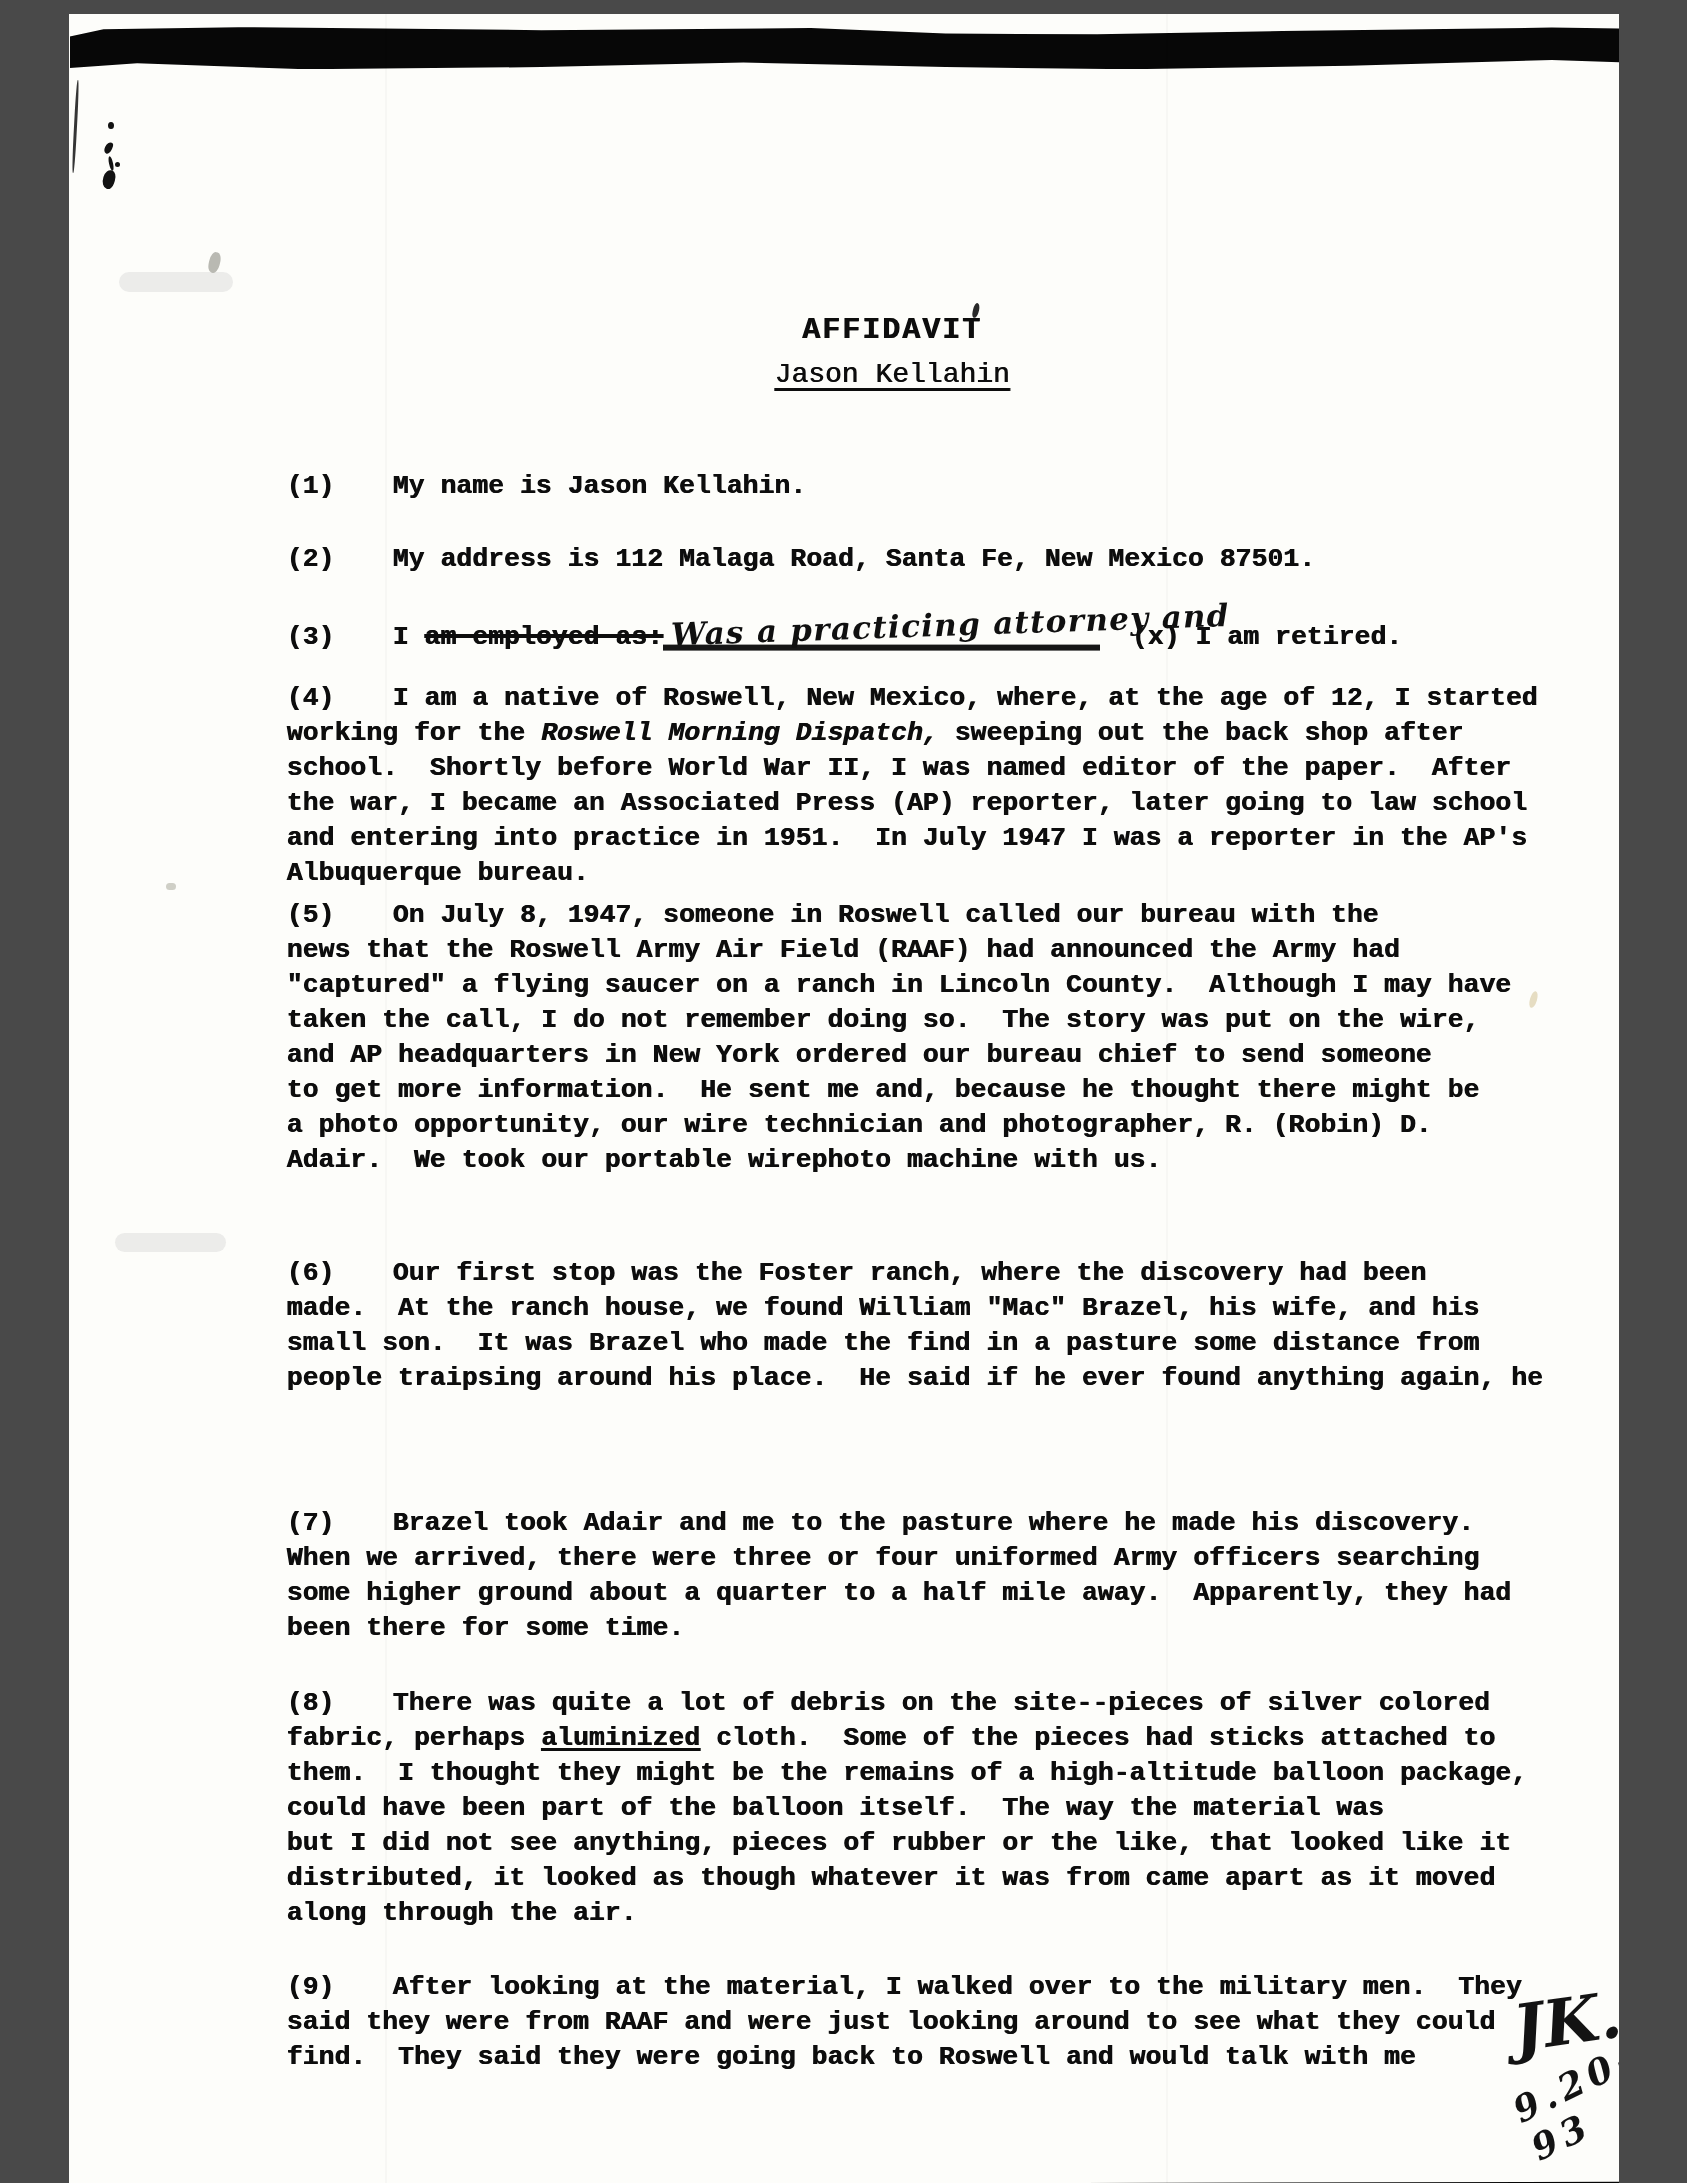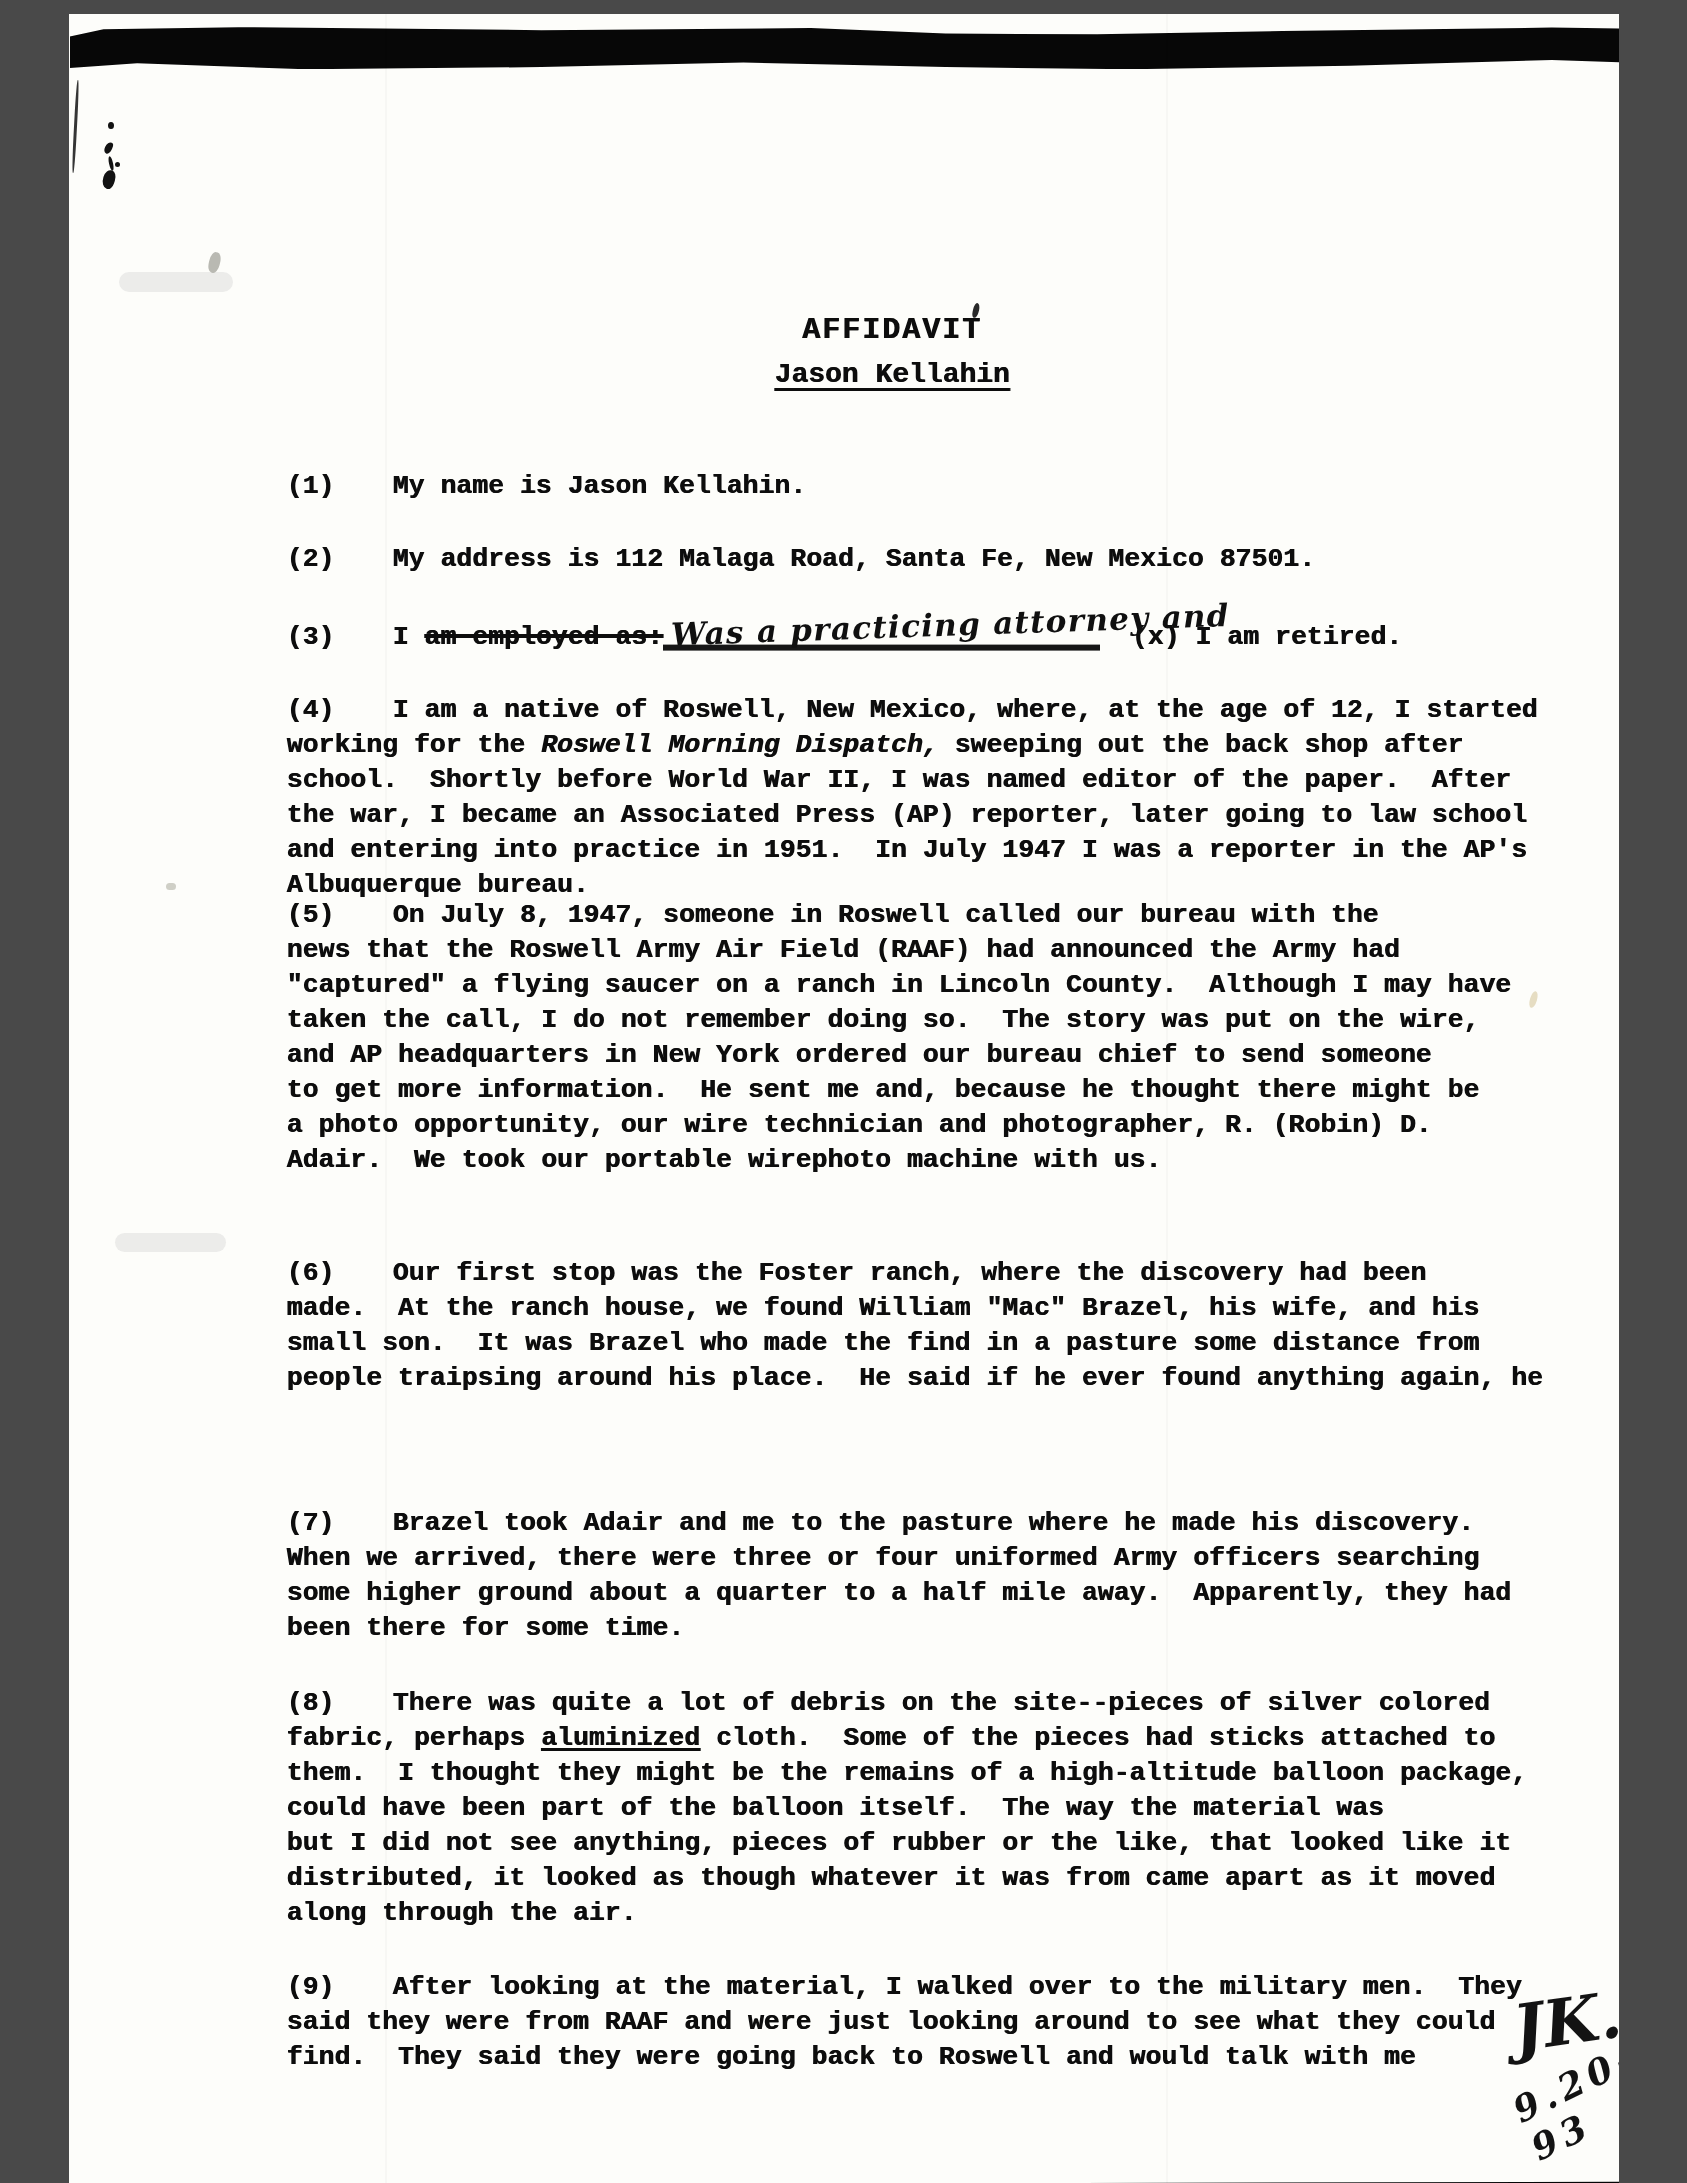--- a/index.html
+++ b/index.html
@@ -5,21 +5,21 @@
   html,body{margin:0;padding:0;background:#494949;}
   .page{
     position:relative;width:1550px;height:2183px;margin:14px auto;
     background:#fdfdfa;overflow:hidden;
     font-family:"Liberation Mono",monospace;color:#0d0d0d;
   }
   
   .content{position:absolute;left:218px;top:291px;width:1323px;}
   .title-block{position:absolute;left:0;top:6.6px;width:1211px;text-align:center;}
   .doc-title{font-weight:700;font-size:30px;line-height:37px;letter-spacing:2px;text-shadow:0.7px 0 0 currentColor;}
-  .doc-subtitle{font-weight:700;font-size:28px;line-height:34px;margin-top:9.3px;text-shadow:0.7px 0 0 currentColor;
+  .doc-subtitle{font-weight:400;font-size:28px;line-height:34px;margin-top:9.3px;text-shadow:0.7px 0 0 currentColor;
     text-decoration:underline;text-decoration-thickness:3.3px;text-underline-offset:6px;}
   .para{position:absolute;left:0;width:1323px;font-weight:700;font-size:26.5px;line-height:35px;text-shadow:0.7px 0 0 currentColor;}
   .line{white-space:pre;height:35px;}
   .pnum{display:inline-block;width:106px;}
   .ital{font-style:italic;}
   .undl{text-decoration:underline;text-decoration-thickness:2.6px;text-underline-offset:3.3px;}
   .struck{text-decoration:line-through;text-decoration-thickness:4px;}
   .blank{display:inline-block;width:437px;height:26.5px;border-bottom:6px solid #161616;
     position:relative;transform:translateY(6.6px);vertical-align:baseline;}
   .script{position:absolute;left:8px;bottom:1.3px;white-space:nowrap;
@@ -78,21 +78,21 @@
         <div class="line"><span class="pnum">(1)</span><span>My name is Jason Kellahin.</span></div>
       </div>
     <div class="para" style="top:237px">
         <div class="line"><span class="pnum">(2)</span><span>My address is 112 Malaga Road, Santa Fe, New Mexico 87501.</span></div>
       </div>
 
     <div class="para" style="top:306px">
       <div class="line"><span class="pnum">(3)</span><span>I </span><span class="struck">am employed as:</span><span class="blank"><span class="script">Was a practicing attorney and</span></span><span>  (x) I am retired.</span></div>
     </div>
 
-    <div class="para" style="top:388px">
+    <div class="para" style="top:376px">
         <div class="line"><span class="pnum">(4)</span><span>I am a native of Roswell, New Mexico, where, at the age of 12, I started</span></div>
         <div class="line"><span>working for the </span><span class="ital">Roswell Morning Dispatch,</span><span> sweeping out the back shop after</span></div>
         <div class="line"><span>school.  Shortly before World War II, I was named editor of the paper.  After</span></div>
         <div class="line"><span>the war, I became an Associated Press (AP) reporter, later going to law school</span></div>
         <div class="line"><span>and entering into practice in 1951.  In July 1947 I was a reporter in the AP's</span></div>
         <div class="line"><span>Albuquerque bureau.</span></div>
       </div>
     <div class="para" style="top:593px">
         <div class="line"><span class="pnum">(5)</span><span>On July 8, 1947, someone in Roswell called our bureau with the</span></div>
         <div class="line"><span>news that the Roswell Army Air Field (RAAF) had announced the Army had</span></div>

